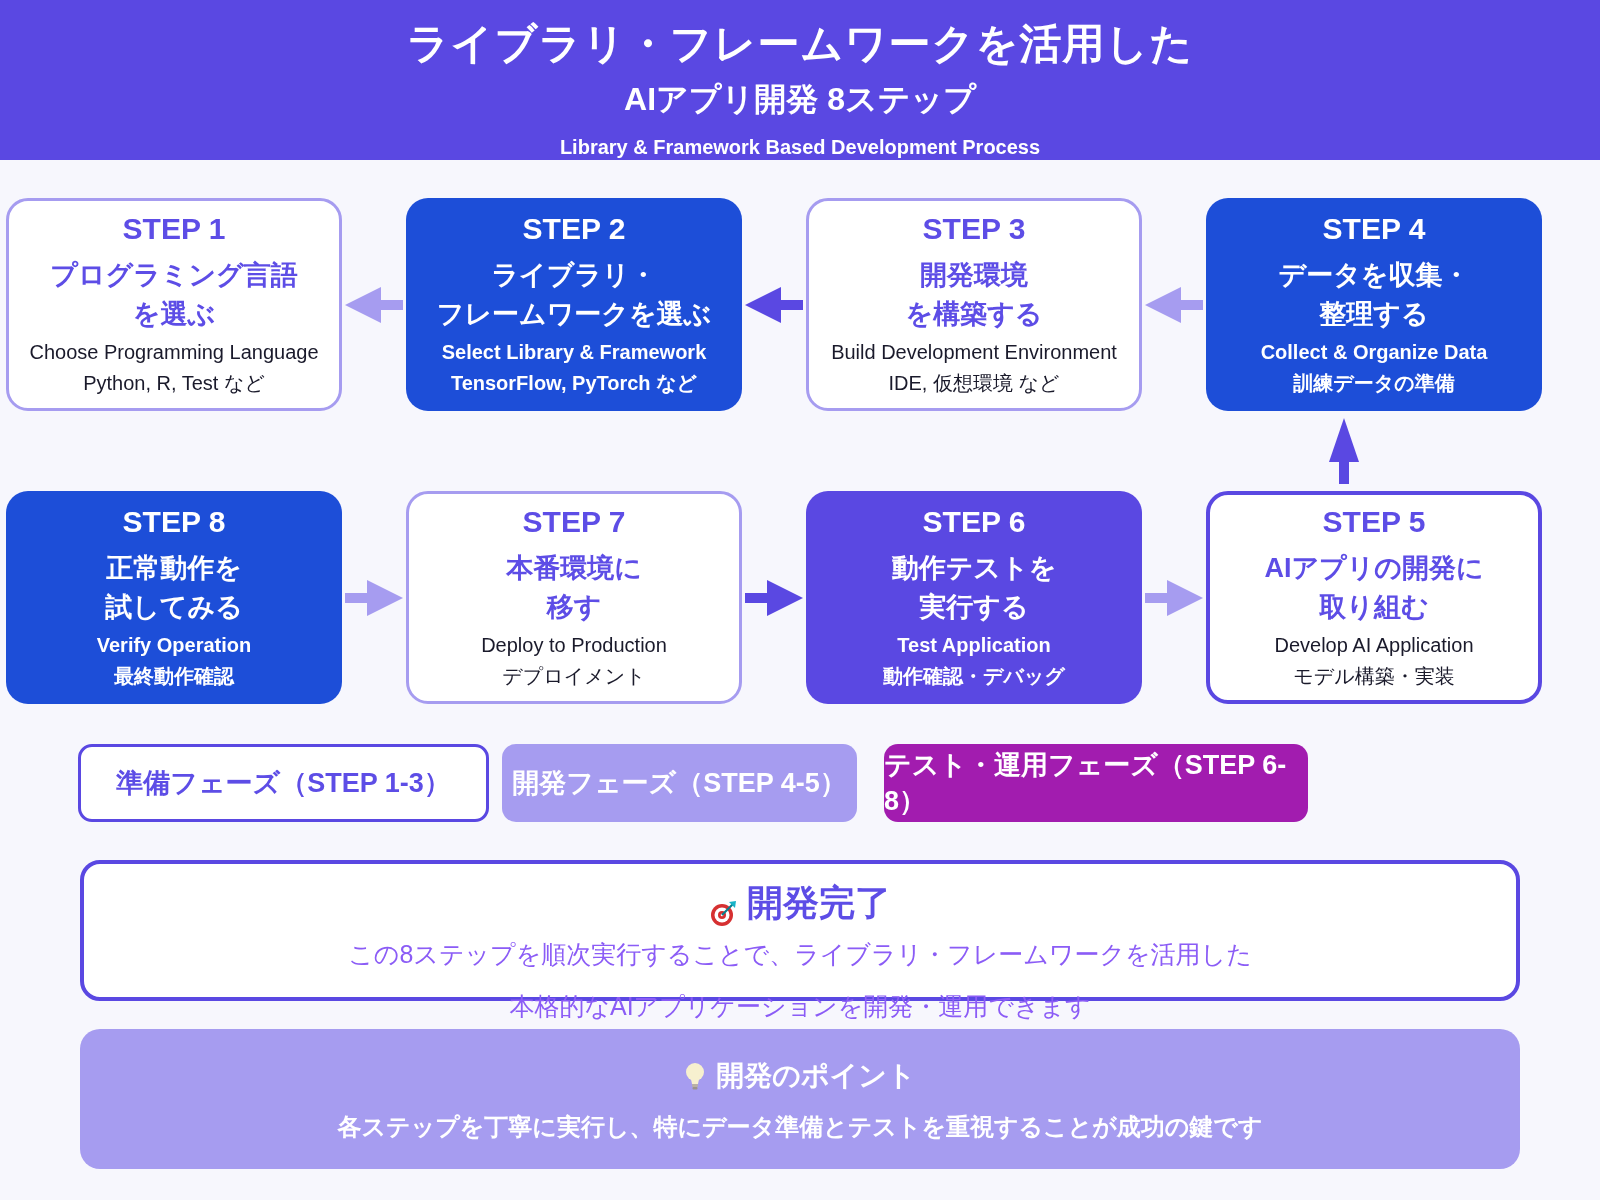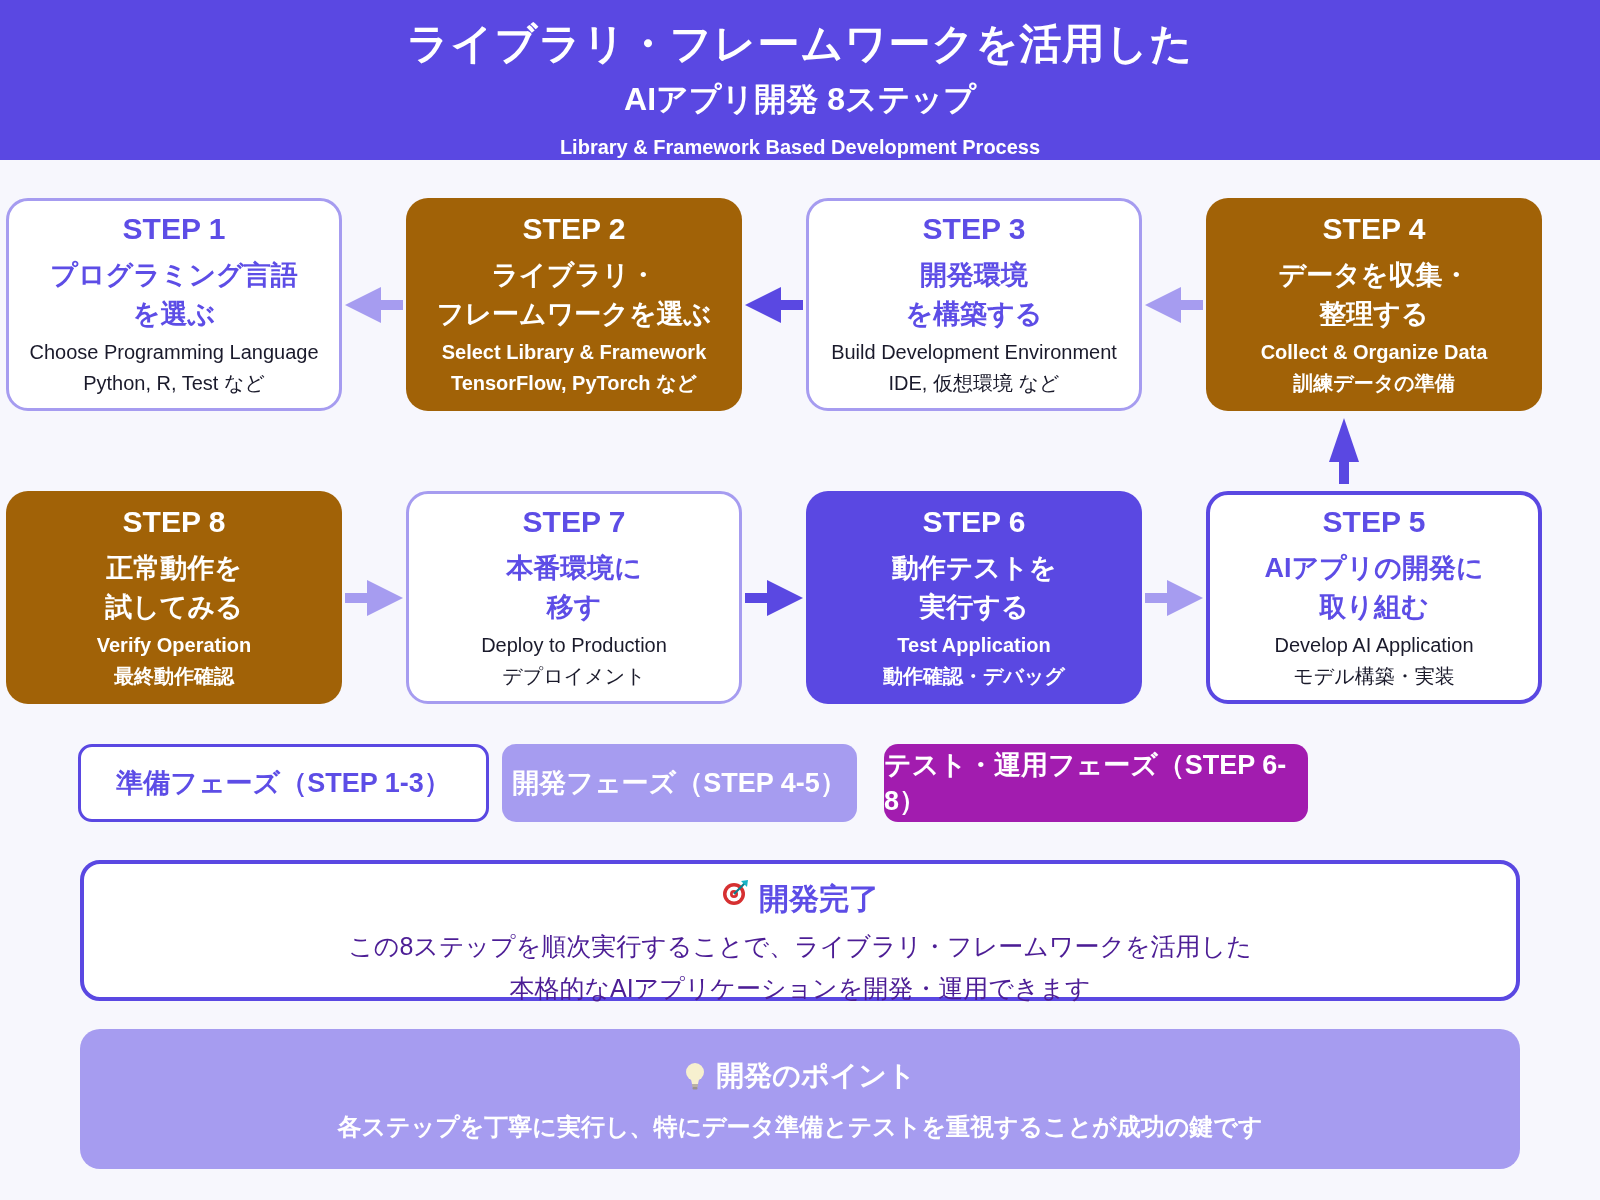--- a/index.html
+++ b/index.html
@@ -43,21 +43,21 @@
   .card .en { font-size:20px; margin-top:8px; }
   .card .detail { font-size:20px; margin-top:6px; }
 
   .outline-light { background:#ffffff; border:3px solid #a69cf0; }
   .outline-dark  { background:#ffffff; border:4px solid #5a48e2; }
   .outline-light .step-label, .outline-light .jp,
   .outline-dark .step-label,  .outline-dark .jp { color:#5d4de6; }
   .outline-light .en, .outline-light .detail,
   .outline-dark .en,  .outline-dark .detail { color:#1a1a2b; }
 
-  .filled-light { background:#a16207; }
+  .filled-light { background:#1d4ed8; }
   .filled-dark  { background:#5a48e2; }
   .filled-light *, .filled-dark * { color:#ffffff; }
   .filled-light .en, .filled-dark .en,
   .filled-light .detail, .filled-dark .detail { font-weight:bold; }
 
   .arrow-cell { flex:1 1 0; display:flex; justify-content:center; align-items:center; }
   .arrow-cell svg { display:block; }
   .fill-light { fill:#a69cf0; }
   .fill-dark  { fill:#5a48e2; }
 
@@ -82,24 +82,24 @@
   .completion {
     width:1440px; height:141px;
     margin:38px auto 0;
     background:#ffffff;
     border:4px solid #5a48e2;
     border-radius:20px;
     text-align:center;
     padding-top:15px;
   }
   .completion .c-title {
-    font-size:30px; font-weight:bold; color:#5d4de6;
-    display:flex; justify-content:center; align-items:flex-start; gap:10px;
-  }
-  .completion .c-body { font-size:25px; color:#4c1d95; font-weight:500; margin-top:10px; line-height:1.35; }
+    font-size:36px; font-weight:bold; color:#5d4de6;
+    display:flex; justify-content:center; align-items:flex-end; gap:10px;
+  }
+  .completion .c-body { font-size:25px; color:#8b5cf6; font-weight:500; margin-top:10px; line-height:1.35; }
 
   
   .points {
     width:1440px; height:140px;
     margin:28px auto 0;
     background:#a69cf0;
     border-radius:20px;
     text-align:center;
     color:#ffffff;
     padding-top:28px;
@@ -256,21 +256,21 @@
         <circle cx="13" cy="15" r="7.5" fill="#ffffff"></circle>
         <circle cx="13" cy="15" r="4" fill="#d63031"></circle>
         <circle cx="13" cy="15" r="1.3" fill="#ffffff"></circle>
         <line x1="13" y1="15" x2="24" y2="4" stroke="#0a7e8c" stroke-width="2.2"></line>
         <polygon points="20,2 27,1 26,8" fill="#18b3c7"></polygon>
       </svg>
     </span>
     <span>開発完了</span>
   </div>
   <div class="c-body">この8ステップを順次実行することで、ライブラリ・フレームワークを活用した</div>
-  <div class="c-body" style="margin-top:8px;">本格的なAIアプリケーションを開発・運用できます</div>
+  <div class="c-body" style="margin-top:18px;">本格的なAIアプリケーションを開発・運用できます</div>
 </div>
 
 <div class="points">
   <div class="p-title">
     <span class="icon">
       <svg width="22" height="30" viewBox="0 0 22 30">
         <circle cx="11" cy="11" r="9" fill="#f7f0cf"></circle>
         <path d="M7 18 L15 18 L14 23 L8 23 Z" fill="#f7f0cf"></path>
         <rect x="8" y="23" width="6" height="3" rx="1" fill="#b9b0a6"></rect>
         <rect x="8.5" y="26" width="5" height="2.4" rx="1" fill="#9b938b"></rect>

